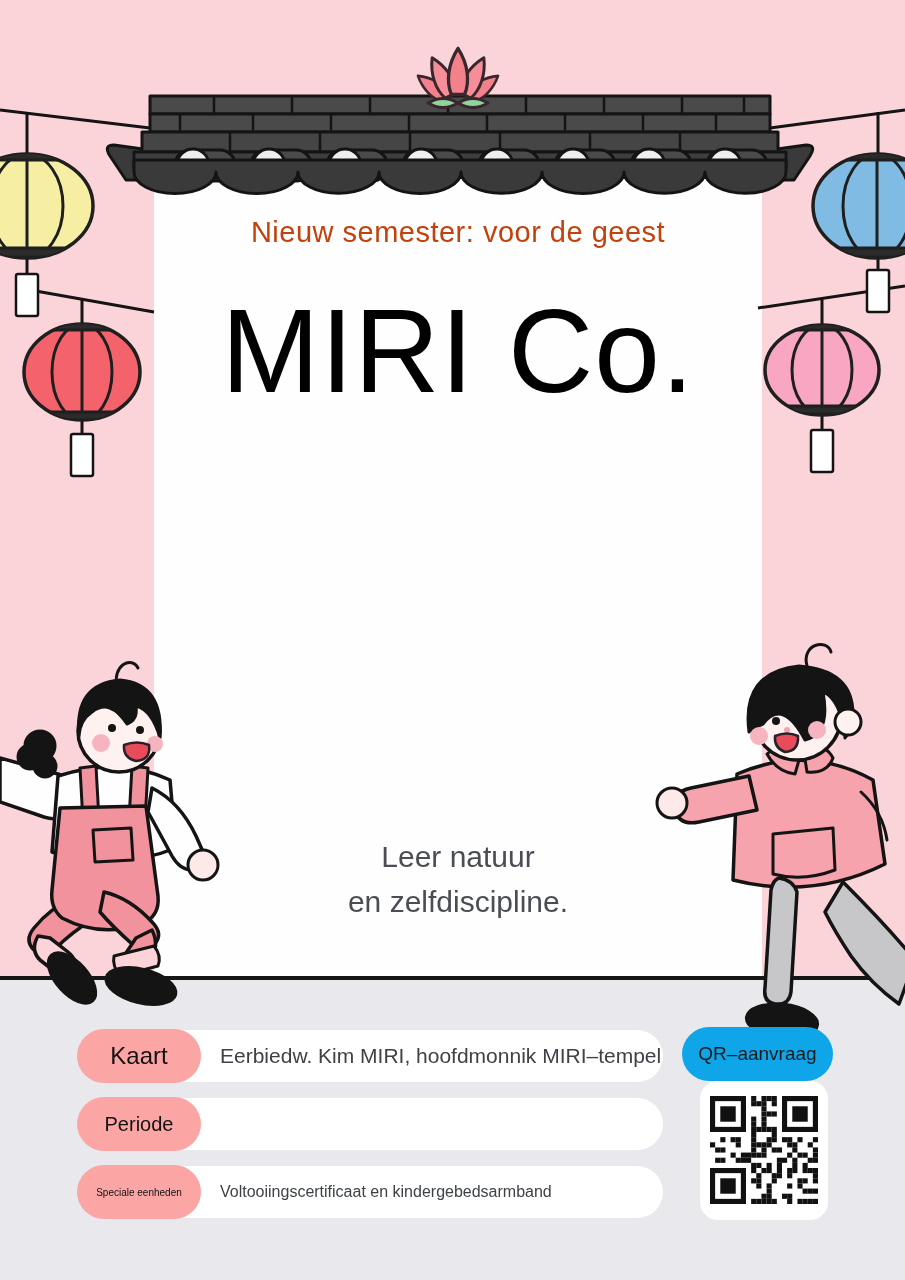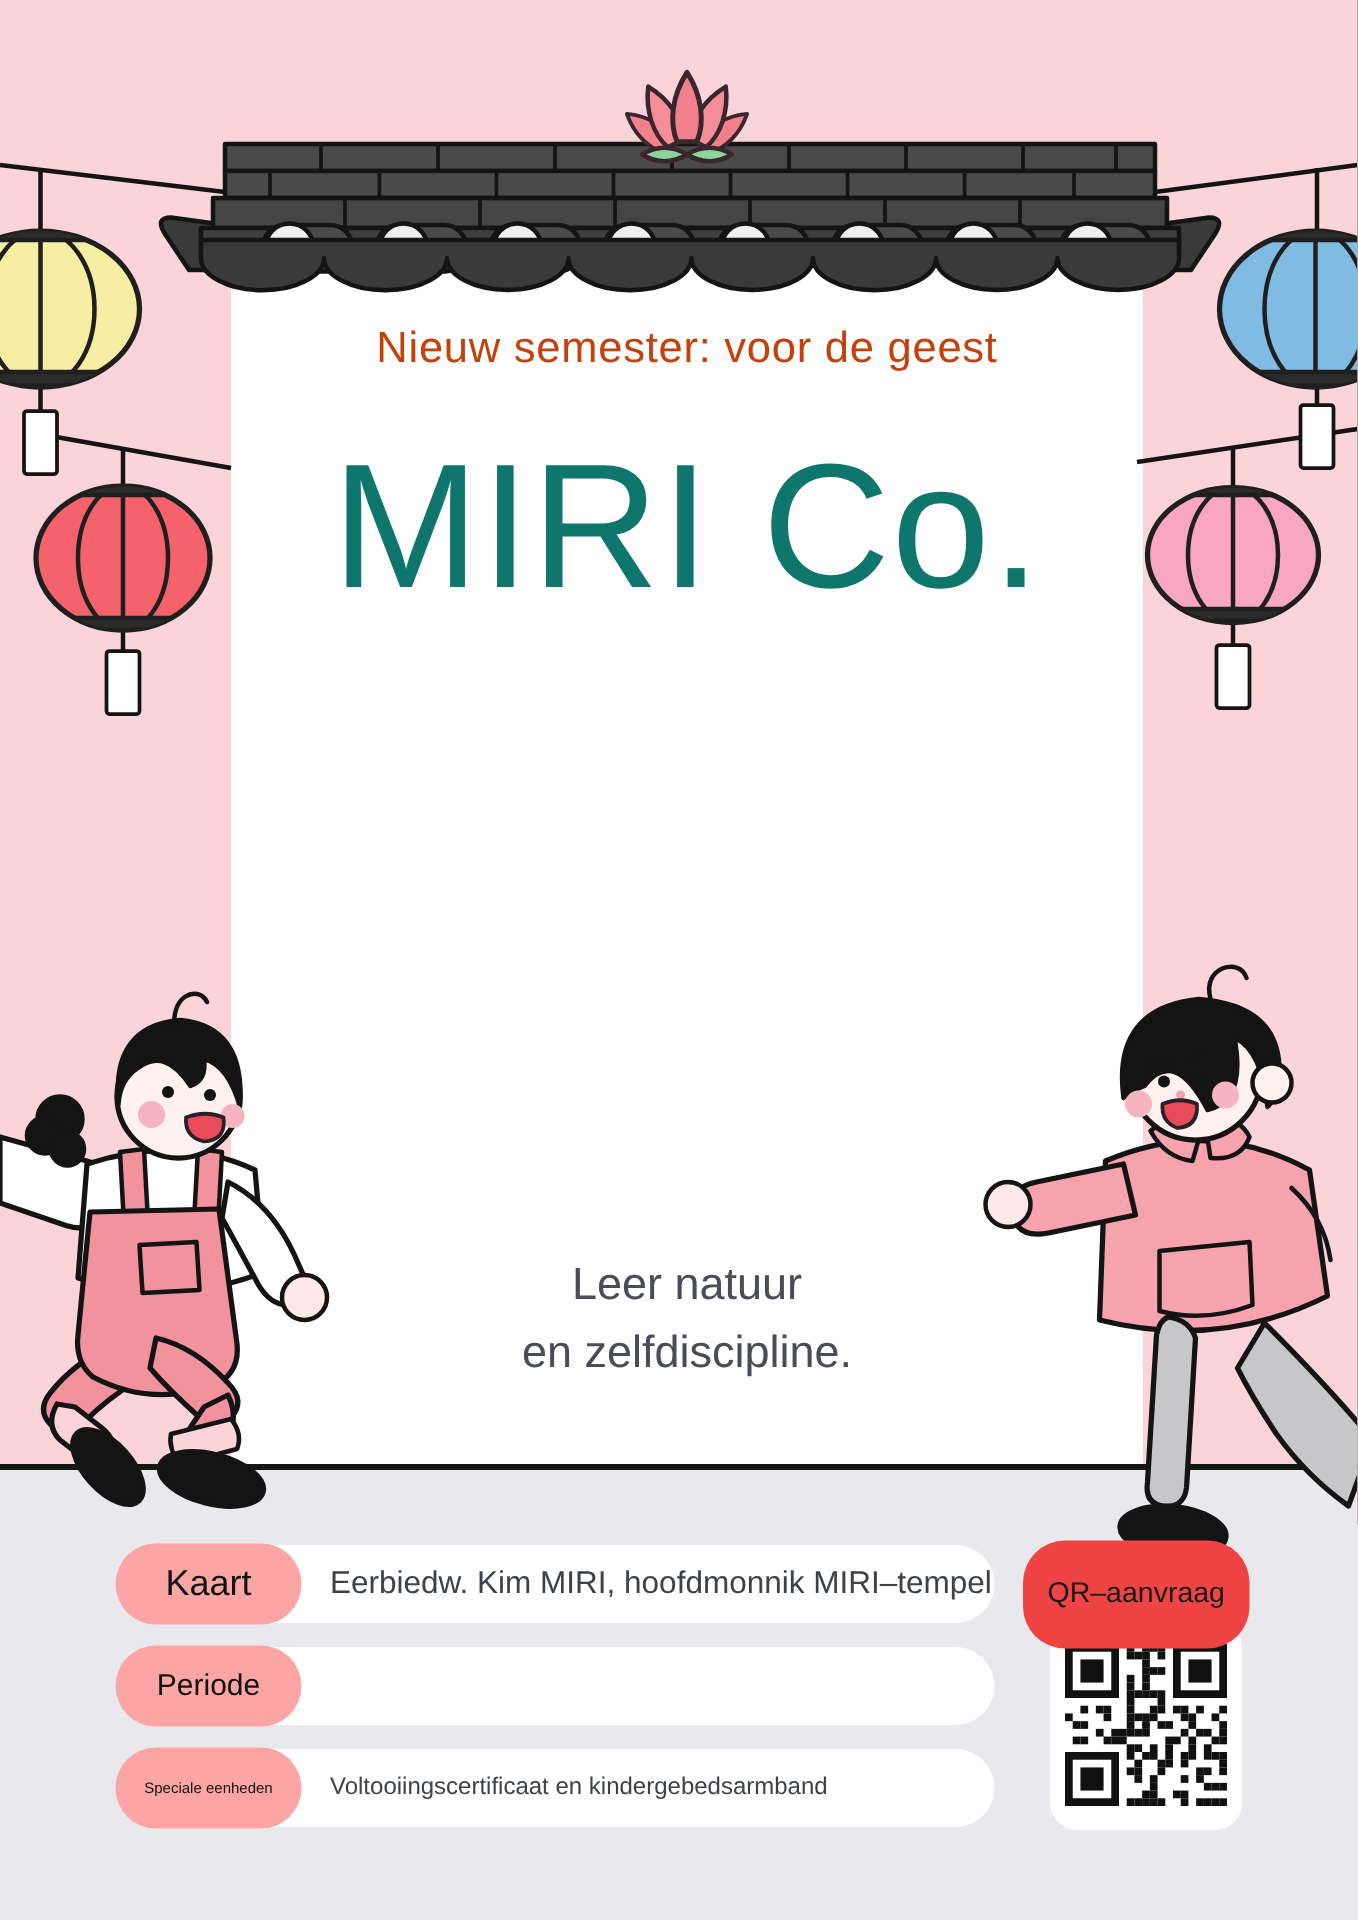--- a/index.html
+++ b/index.html
@@ -11,21 +11,21 @@
   .panel{position:absolute;left:154px;top:148px;width:608px;height:830px;background:#FFFEFE;z-index:1;}
   .footer-bg{position:absolute;left:0;top:980px;width:905px;height:300px;background:#E9E8EC;z-index:1;}
   .ground-line{position:absolute;left:0;top:976px;width:905px;height:4px;background:#161616;z-index:2;}
   .deco-svg{position:absolute;left:0;top:0;z-index:3;pointer-events:none;}
   .char-svg{position:absolute;z-index:4;pointer-events:none;}
   .girl-svg{left:0;top:650px;}
   .boy-svg{left:645px;top:640px;}
 
   .txt{position:absolute;left:154px;width:608px;text-align:center;z-index:2;}
   .tagline{top:216px;font-size:29px;font-weight:500;color:#c2410c;letter-spacing:.5px;}
-  .brand{top:292px;font-size:118px;font-weight:500;color:#0f766e;letter-spacing:1px;line-height:1.0;}
+  .brand{top:292px;font-size:118px;font-weight:500;color:#000000;letter-spacing:1px;line-height:1.0;}
   .title{top:528px;font-size:80px;font-weight:500;color:#F9919B;line-height:84px;}
   .subtitle{top:834px;font-size:30px;font-weight:500;color:#4A4E54;line-height:45px;}
 
   .row{position:absolute;left:80px;width:583px;height:52px;background:#FFFFFF;border-radius:27px;z-index:5;}
   .row1{top:1030px;}.row2{top:1098px;}.row3{top:1166px;}
   .row-label{
     position:absolute;left:-3px;top:-1px;width:124px;height:54px;background:#fca5a5;border-radius:28px;
     display:flex;align-items:center;justify-content:center;color:#121212;font-weight:500;
   }
   .row1 .row-label{font-size:24px;}
@@ -33,21 +33,21 @@
   .row3 .row-label{font-size:10px;}
   .row-value{
     position:absolute;left:140px;right:14px;top:0;bottom:0;
     display:flex;align-items:center;color:#3E4247;font-weight:400;white-space:nowrap;
   }
   .row1 .row-value{font-size:21px;}
   .row2 .row-value{font-size:24px;}
   .row3 .row-value{font-size:16px;}
 
   .qr-pill{
-    position:absolute;left:682px;top:1027px;width:151px;height:72px;background:#ef4444;border-radius:28px;
+    position:absolute;left:682px;top:1027px;width:151px;height:54px;background:#0ea5e9;border-radius:28px;
     display:flex;align-items:center;justify-content:center;color:#1A1A1A;font-size:19px;font-weight:500;z-index:5;
   }
   .qr-card{
     position:absolute;left:700px;top:1081px;width:128px;height:139px;background:#FFFFFF;border-radius:18px;z-index:4;
     display:flex;align-items:flex-start;justify-content:center;
   }
   .qr-card svg{margin-top:15px;}
 </style>
 </head>
 <body>

